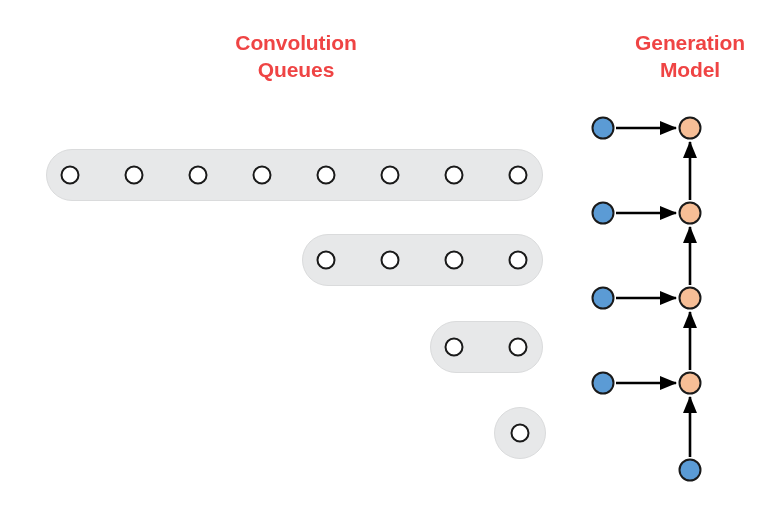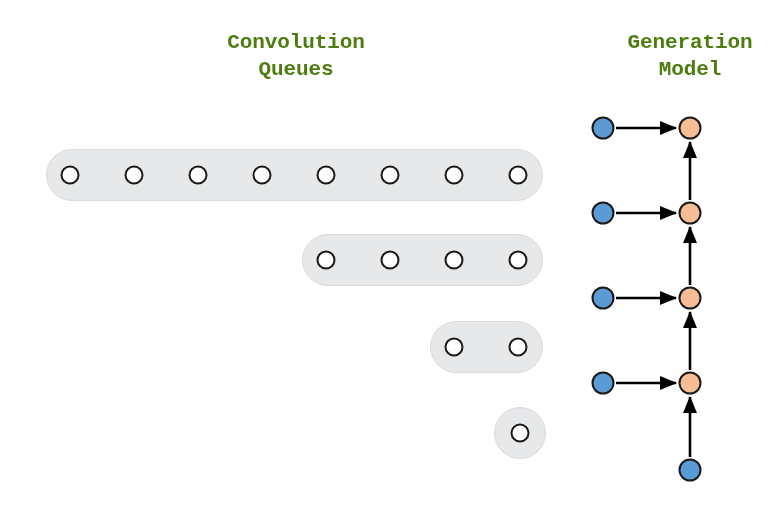--- a/index.html
+++ b/index.html
@@ -23,24 +23,23 @@
     height: 527px;
   }
 
   .panel-title {
     position: absolute;
     text-align: center;
     font-weight: bold;
     font-size: 21px;
     line-height: 27px;
     letter-spacing: -0.1px;
-    color: #4d7c0f;
+    color: #ef4444;
     white-space: pre-line;
     user-select: none;
-    font-family: Liberation Mono, monospace;
   }
 
   #title-convolution-queues {
     left: 186px;
     top: 29px;
     width: 220px;
   }
 
   #title-generation-model {
     left: 580px;

